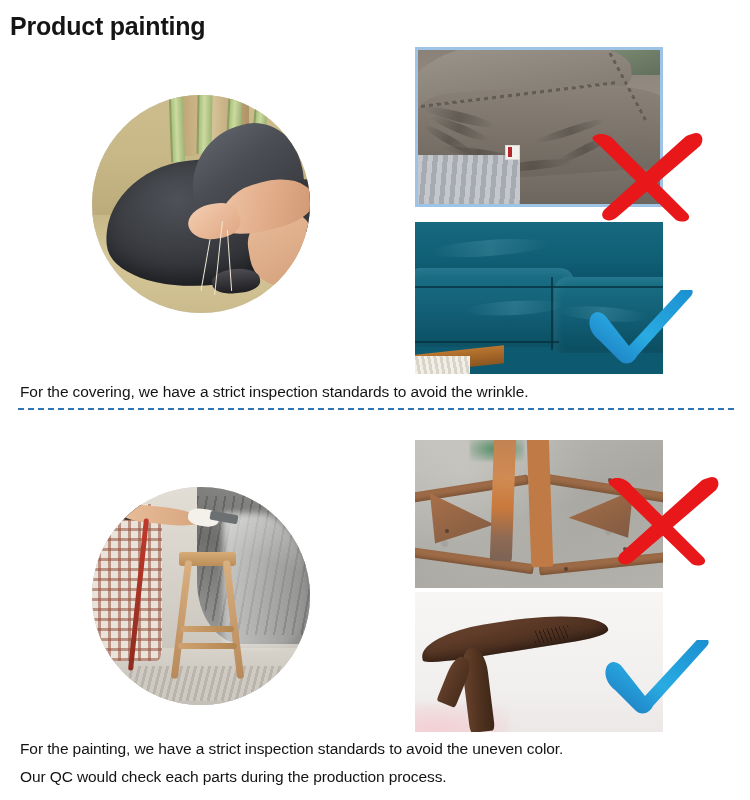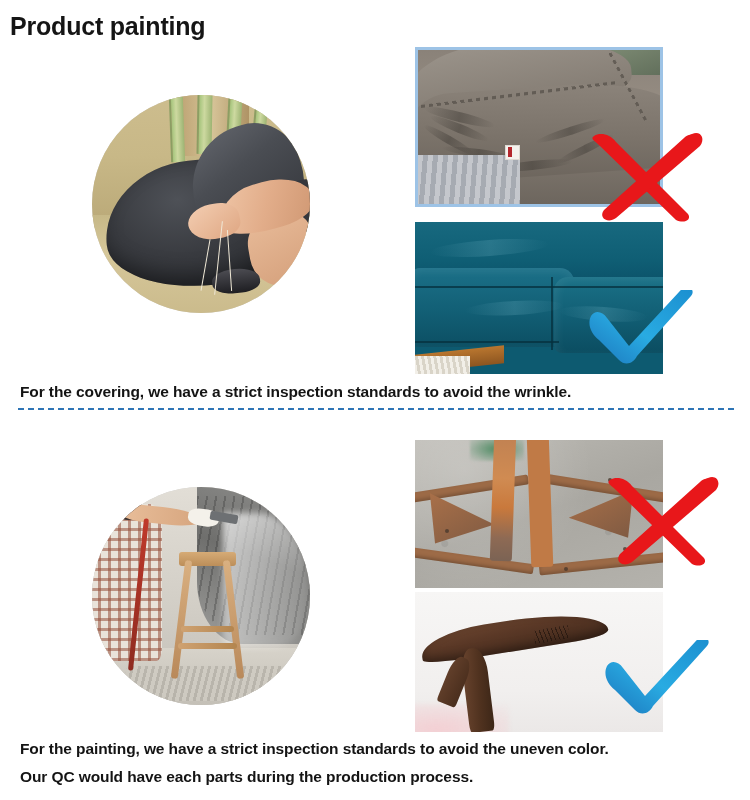--- a/index.html
+++ b/index.html
@@ -443,21 +443,21 @@
   
   .mark {
     position: absolute;
     pointer-events: none;
   }
 
   
   .caption {
     position: absolute;
     font-size: 15.5px;
-    font-weight: 700;
+    font-weight: 400;
     color: #141414;
     white-space: nowrap;
     letter-spacing: -0.1px;
     text-align: center;
   }
   #caption-covering { left: 20px; top: 383px; }
   #caption-painting { left: 20px; top: 740px; }
   #caption-qc       { left: 20px; top: 768px; }
 
   
@@ -612,13 +612,13 @@
       <stop offset="0%" stop-color="#1b75bc"></stop>
       <stop offset="45%" stop-color="#29abe2"></stop>
       <stop offset="100%" stop-color="#1b8fd0"></stop>
     </linearGradient>
   </defs>
   <path d="M6,26 C2,34 6,44 14,50 L34,70 C40,76 48,74 52,66 L106,6 C112,-2 100,-6 94,2 L44,56 L22,28 C17,21 10,20 6,26 Z" fill="url(#checkGrad2)"></path>
 </svg>
 
 <div class="caption" id="caption-painting">For the painting, we have a strict inspection standards to avoid the uneven color.</div>
 
-<div class="caption" id="caption-qc">Our QC would have  each parts during the production process.</div>
+<div class="caption" id="caption-qc">Our QC would check  each parts during the production process.</div>
 
 </body></html>

